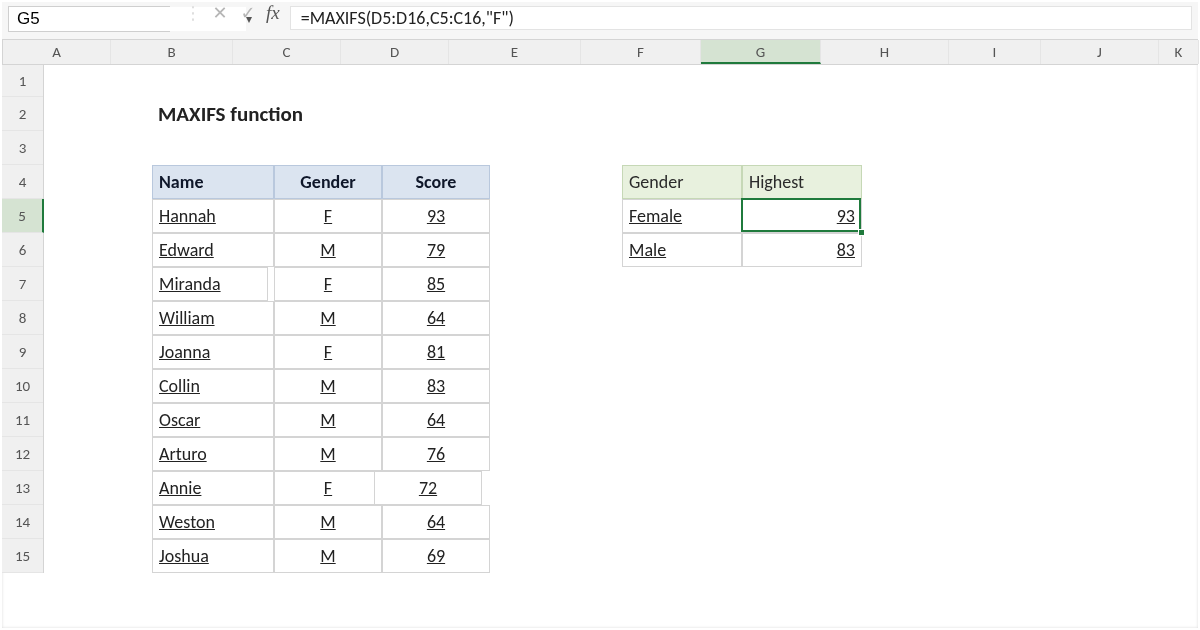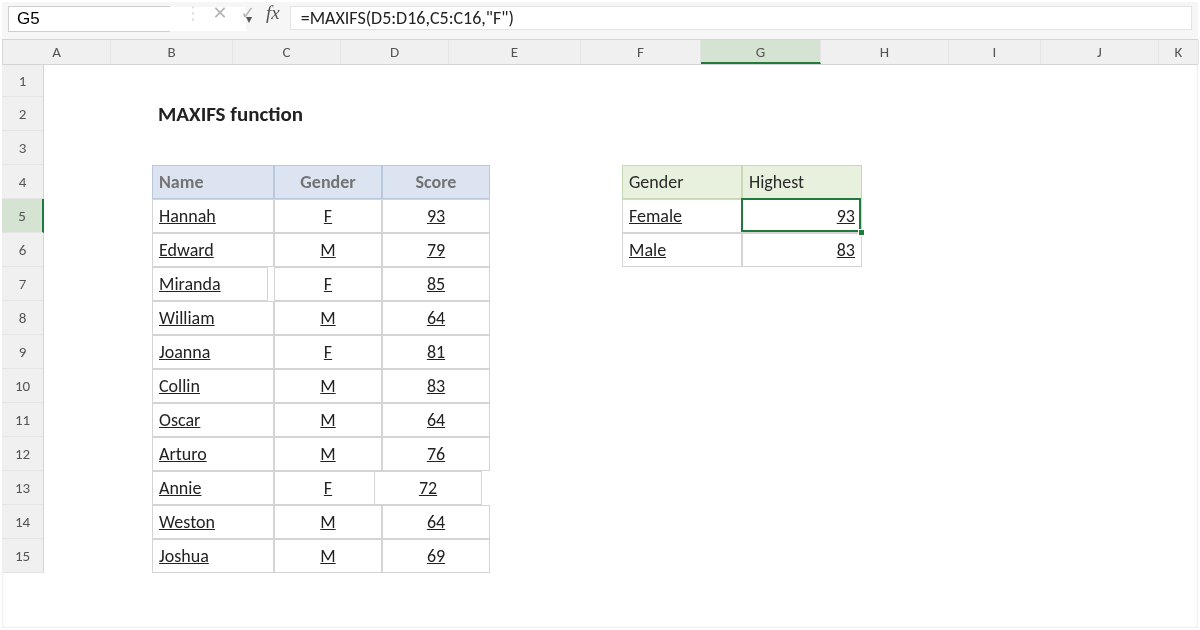--- a/index.html
+++ b/index.html
@@ -134,21 +134,21 @@
     font-size: 18px;
     overflow: hidden;
     white-space: nowrap;
   }
   .center { justify-content: center; }
   .right { justify-content: flex-end; }
   .hdrcell {
     background: #dbe4f0;
     border: 1px solid #b9c8dd;
     font-weight: 600;
-    color: #737373;
+    color: #0f172a;
   }
   .hdrcell2 {
     background: #e8f1de;
     border: 1px solid #c6d8b6;
     color: #2b2b2b;
   }
   .datacell {
     border: 1px solid #d4d4d4;
     background: #fff;
     text-decoration: underline;

